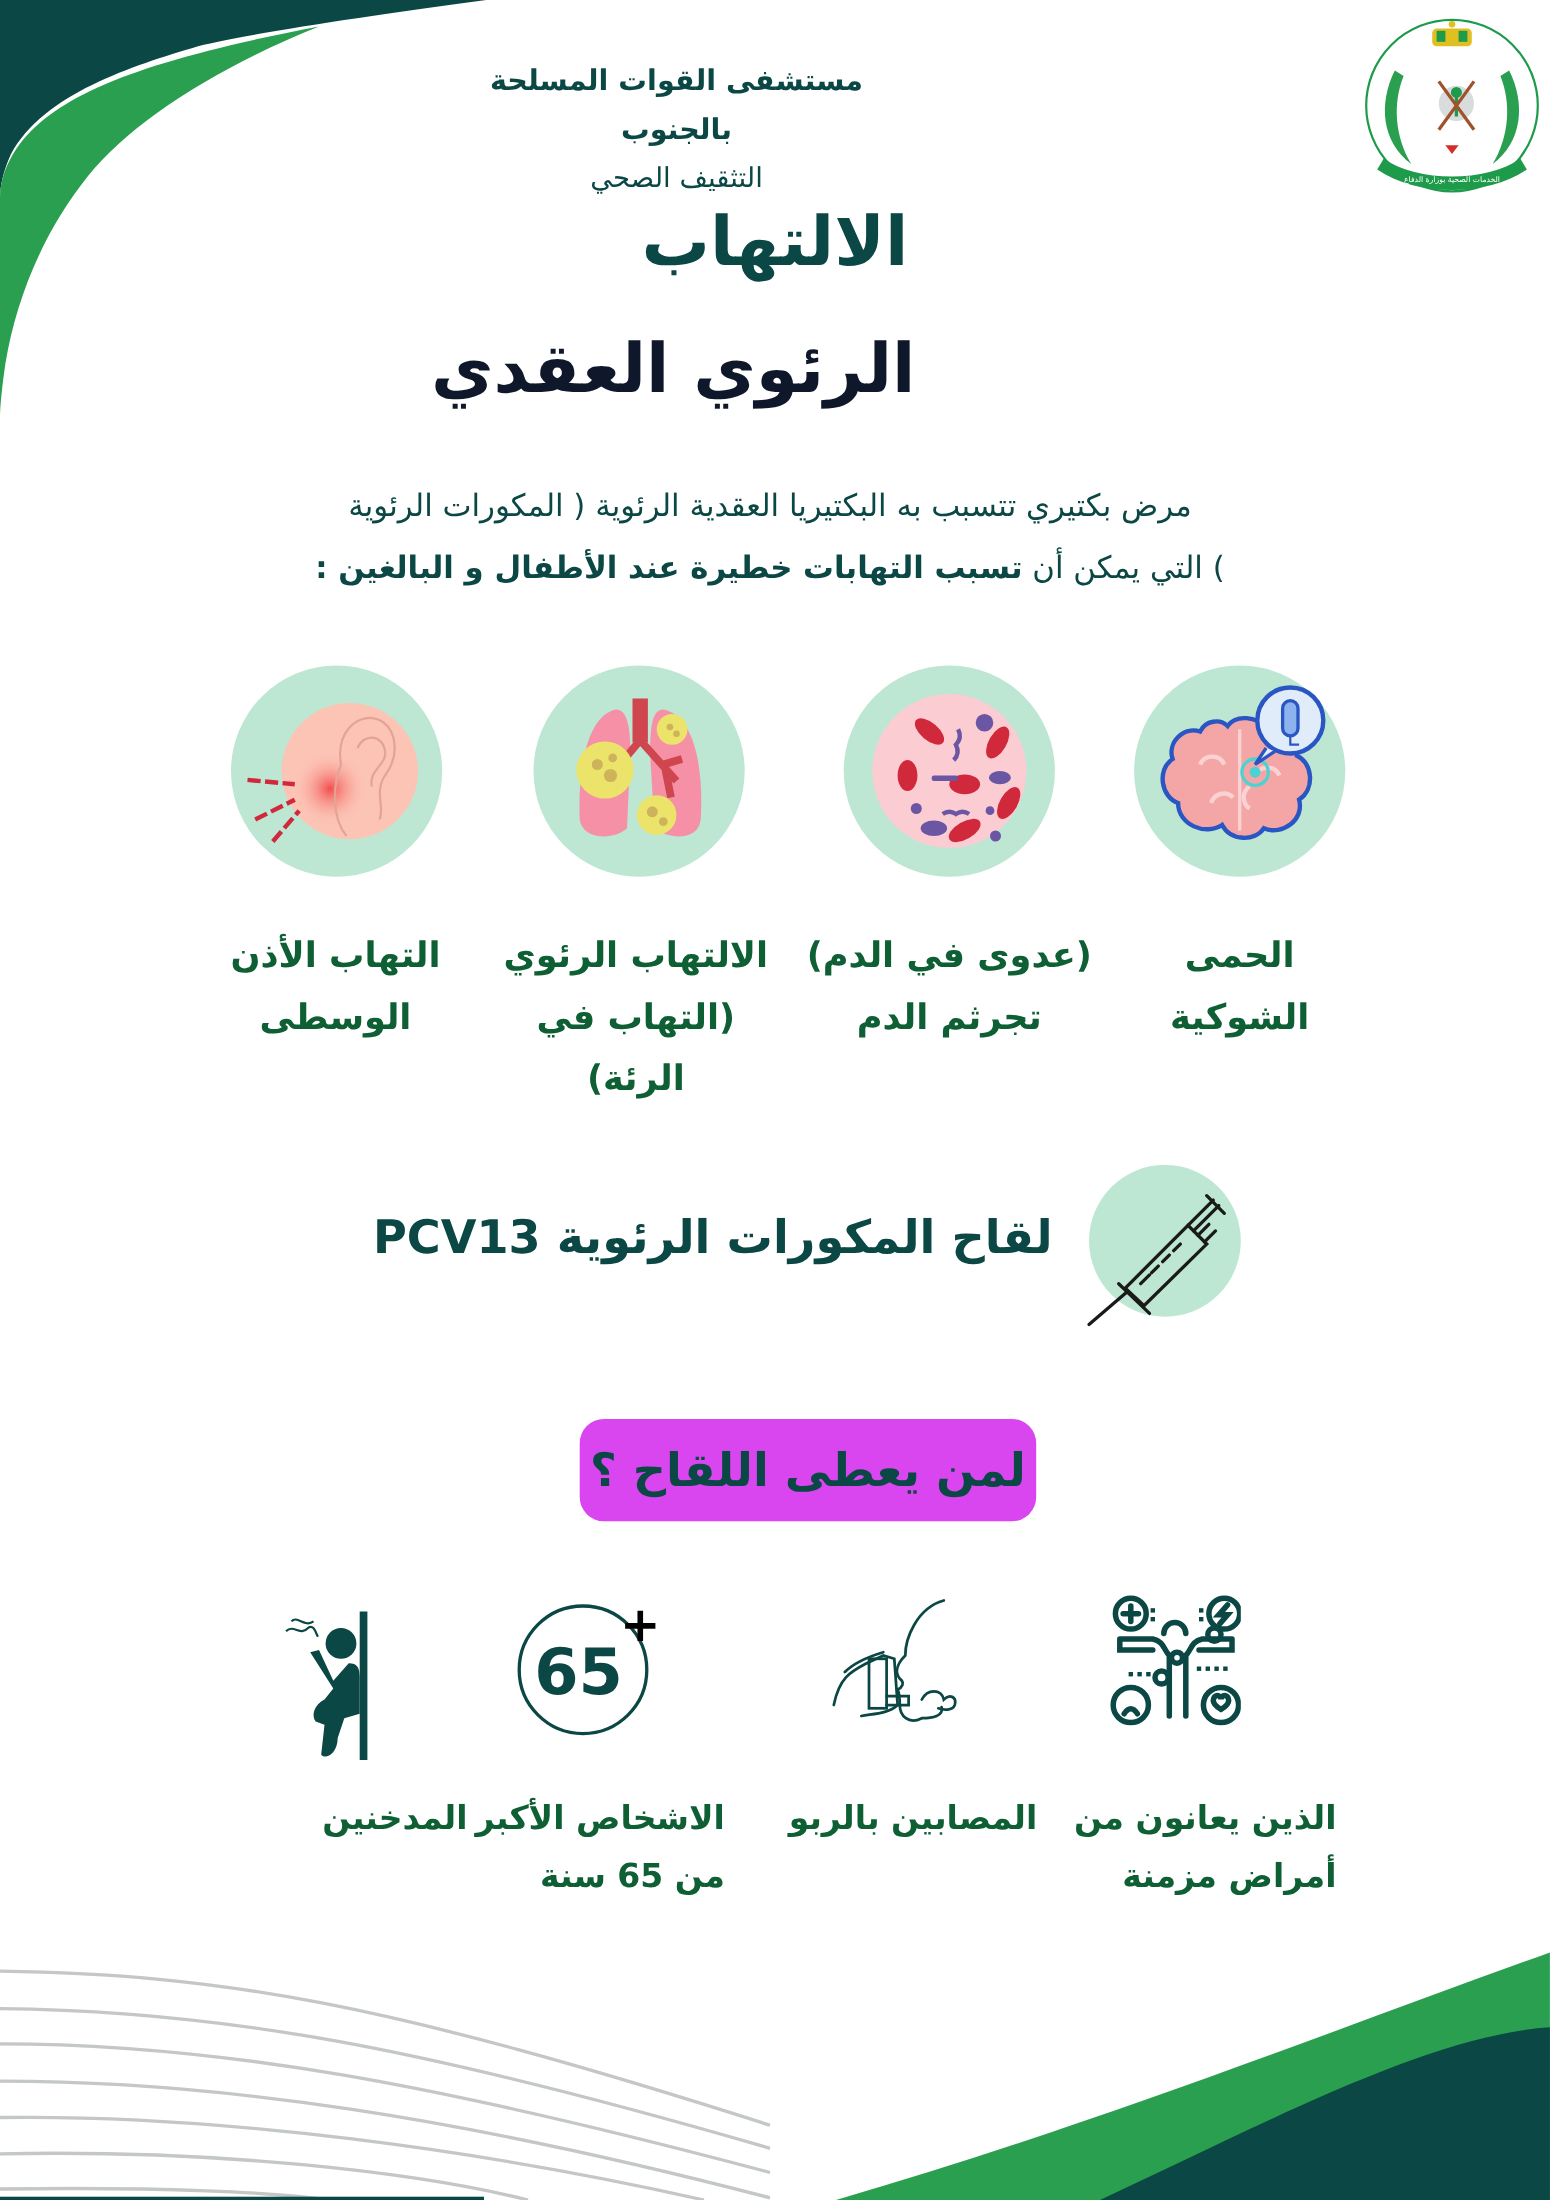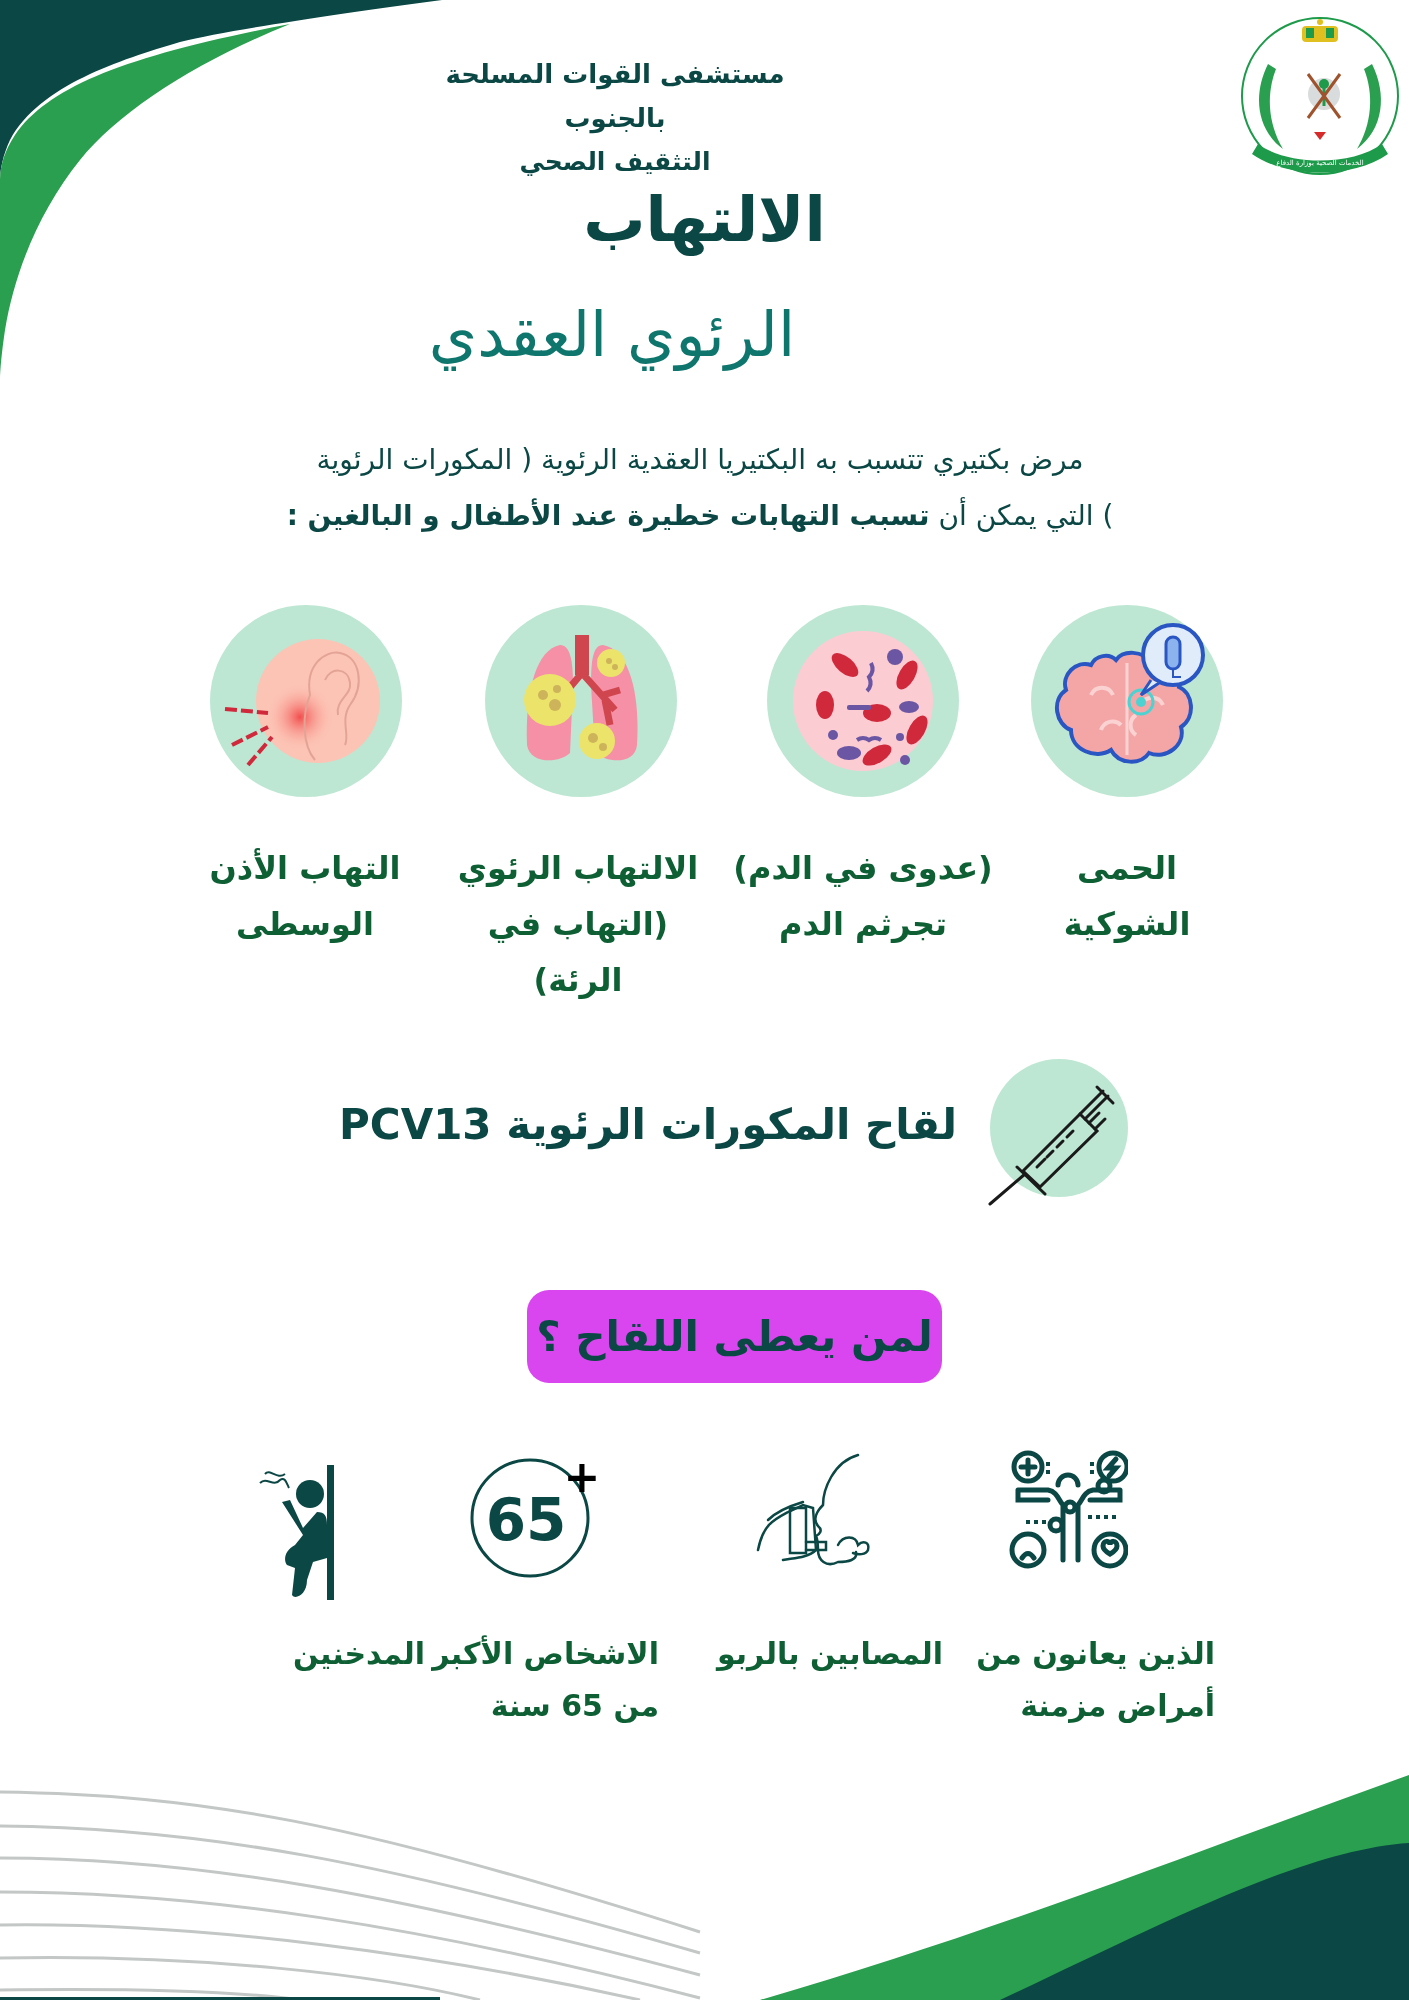--- a/index.html
+++ b/index.html
@@ -7,26 +7,26 @@
     width: 1409px; height: 2000px; position: relative; overflow: hidden;
     background: #ffffff;
     font-family: "DejaVu Sans", "Liberation Sans", sans-serif;
     color: #0b4744;
   }
   .abs { position: absolute; }
   .bg-svg { position: absolute; left: 0; top: 0; }
 
   .header-text { right: 584px; top: 52px; width: 420px; text-align: center; direction: rtl; }
   .hosp-name { font-size: 26px; font-weight: bold; color: #0b4744; line-height: 44px; }
-  .dept-name { font-size: 25px; color: #0b4744; line-height: 44px; font-weight: bold; }
+  .dept-name { font-size: 25px; color: #0b4744; line-height: 44px; }
 
   .logo { left: 1238px; top: 14px; width: 164px; height: 166px; }
 
   .title1 { left: 0; width: 1409px; top: 180px; text-align: center; font-size: 62px; font-weight: bold; color: #0b4744; direction: rtl; line-height: 80px;}
-  .title2 { left: 0; width: 1224px; top: 295px; text-align: center; font-size: 62px; font-weight: normal; color: #0f766e; direction: rtl; line-height: 80px;}
+  .title2 { left: 0; width: 1224px; top: 295px; text-align: center; font-size: 62px; font-weight: bold; color: #0f172a; direction: rtl; line-height: 80px;}
 
   .intro { left: 235px; width: 930px; top: 432px; text-align: center; direction: rtl; font-size: 28px; line-height: 56px; color: #0b4744; }
   .intro b { font-weight: bold; }
 
   .cond-circle { position: absolute; width: 192px; height: 192px; border-radius: 50%; background: #bde7d3; top: 605px; }
   .cond-label { position: absolute; top: 840px; width: 260px; text-align: center; direction: rtl; font-size: 32px; font-weight: bold; color: #0e5f34; line-height: 56px; }
 
   .vaccine-circle { left: 990px; top: 1059px; width: 138px; height: 138px; border-radius: 50%; background: #bde7d3; }
   .vaccine-title { right: 452px; top: 1100px; direction: rtl; font-size: 42px; font-weight: bold; color: #0b4744; white-space: nowrap; }
 

